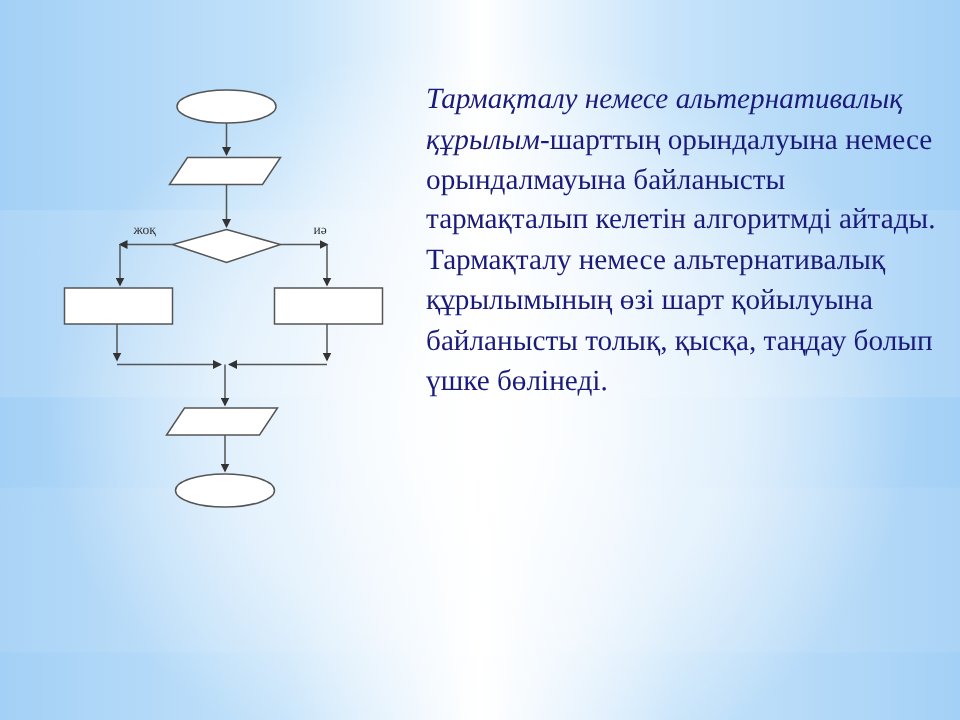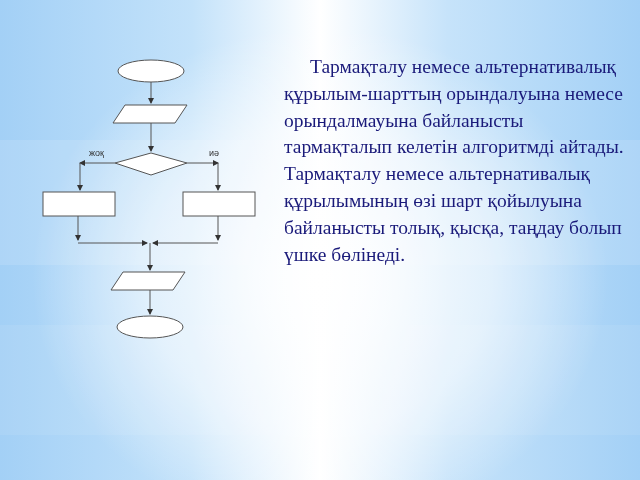--- a/index.html
+++ b/index.html
@@ -36,35 +36,35 @@
       width: 230px;
       height: 290px;
     }
     .flowchart svg {
       width: 230px;
       height: 290px;
       display: block;
     }
     .flow-label {
       position: absolute;
-      font-family: Liberation Sans, sans-serif;
+      font-family: Liberation Serif, serif;
       font-size: 9px;
       color: #333;
     }
     .text-block {
       position: absolute;
       left: 284px;
       top: 54px;
       width: 345px;
       color: #1a1a7a;
       font-size: 19.5px;
       line-height: 26.8px;
     }
     .text-block .italic {
-      margin-left: 26px;
+      font-style: italic;
     }
   </style>
 </head>
 <body>
 
 <div class="bg-layer"></div>
 <div class="band b1"></div>
 <div class="band b2"></div>
 
 <div class="flowchart">

